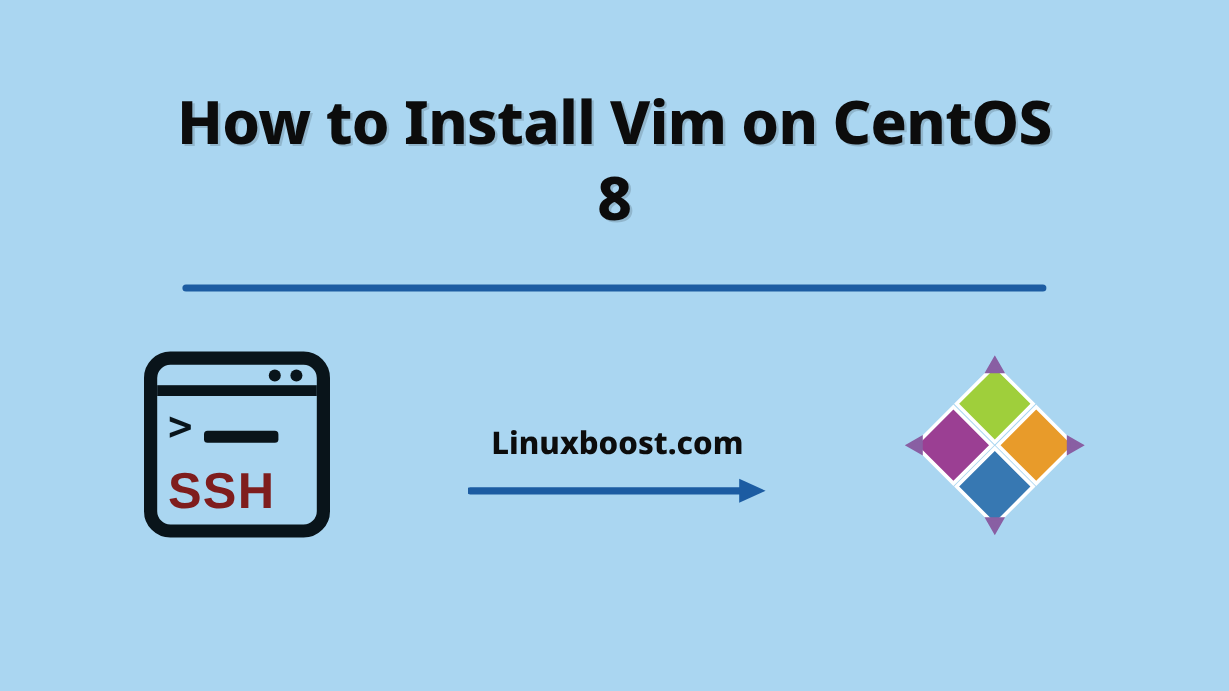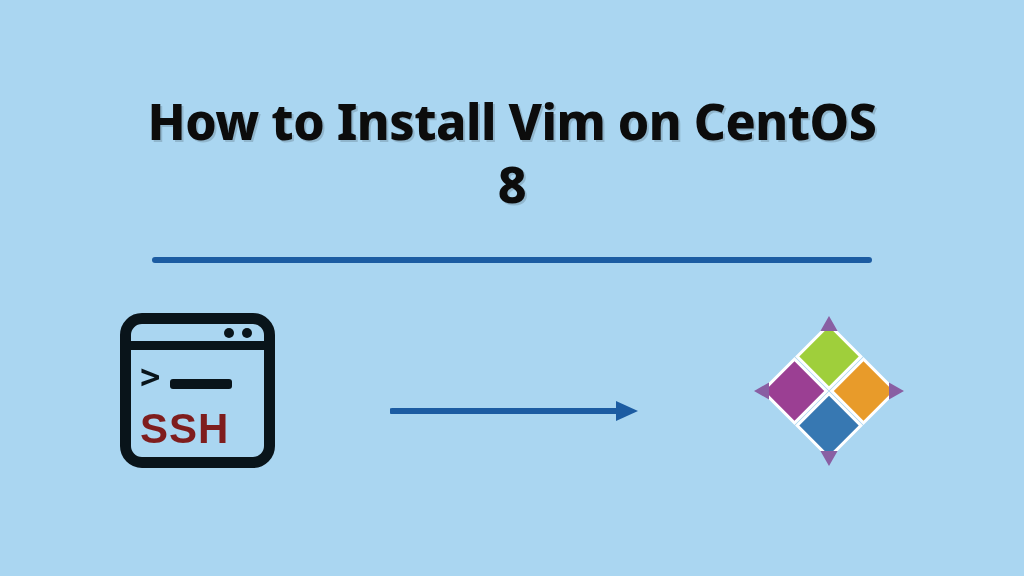--- a/index.html
+++ b/index.html
@@ -10,21 +10,21 @@
       font-family: system-ui, -apple-system, Segoe UI, Roboto, Arial, sans-serif;
       overflow: hidden;
       position: relative;
     }
     .container {
       width: 100%;
       height: 100%;
       display: flex;
       flex-direction: column;
       align-items: center;
-      padding-top: 90px;
+      padding-top: 70px;
     }
     .title {
       font-size: 50px;
       font-weight: 800;
       color: #0c0c0c;
       text-align: center;
       line-height: 1.25;
       text-shadow: 2px 2px 0 rgba(0,0,0,0.15);
       letter-spacing: -0.5px;
       max-width: 750px;
@@ -151,20 +151,21 @@
       <div class="ssh-body">
         <div class="prompt-line">
           <span class="prompt-caret">&gt;</span>
           <span class="prompt-under"></span>
         </div>
         <div class="ssh-text">SSH</div>
       </div>
     </div>
 
     <div class="center-group">
+      <div class="site-label">Linuxboost.com</div>
       <svg class="arrow" width="250" height="26">
         <line x1="2" y1="13" x2="232" y2="13" stroke="#1c5ca2" stroke-width="6" stroke-linecap="round"></line>
         <polygon points="248,13 226,3 226,23" fill="#1c5ca2"></polygon>
       </svg>
     </div>
 
     <svg class="centos-icon" viewBox="0 0 200 200">
 
       <g transform="translate(100,100)">
 

